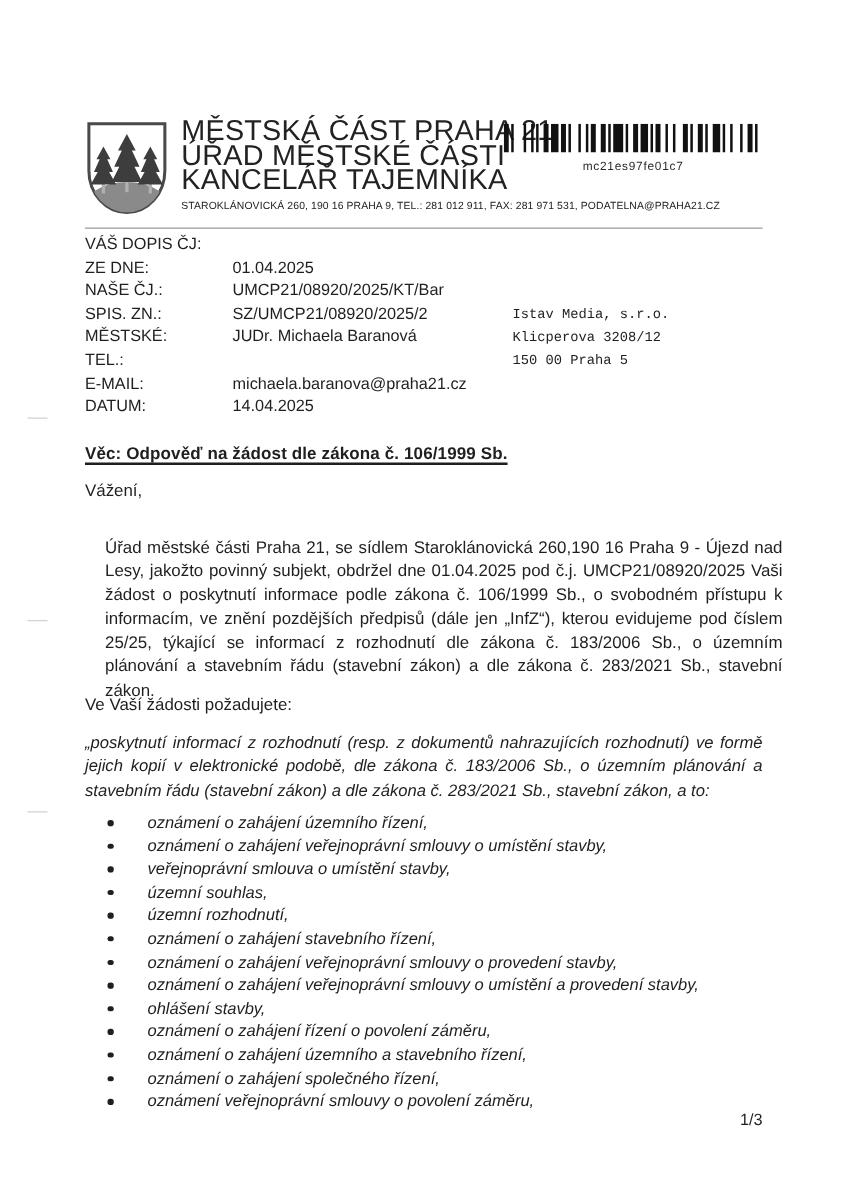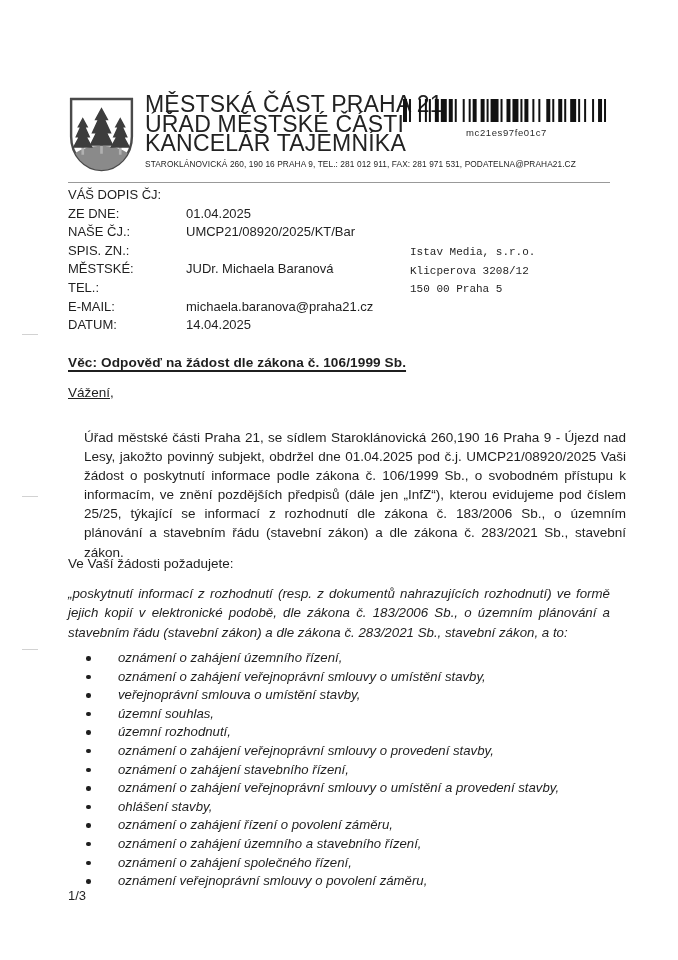--- a/index.html
+++ b/index.html
@@ -27,40 +27,40 @@
   .meta-value { }
   .recipient { position:absolute; left:342px; top:56px; font-size:11px; line-height:18.6px;font-family:Liberation Mono, monospace; }
   
   .subject {
     position:absolute; left:68px; top:355px;
     font-size:13.6px; font-weight:bold;
     text-decoration:underline; text-decoration-thickness:1.5px; text-underline-offset:3px;
     letter-spacing:0.1px;
     text-align:right;
   }
-  .salutation { position:absolute; left:68px; top:385px; font-size:13.5px;text-decoration:underline; }
+  .salutation { position:absolute; left:68px; top:385px; font-size:13.5px; }
   .para1 {
     position:absolute; left:68px; top:412px; width:542px;
     font-size:13.5px; line-height:19.1px; text-align:justify; margin:16px;
   }
   .request-intro { position:absolute; left:68px; top:556px; font-size:13.5px; }
   .quote {
     position:absolute; left:68px; top:584px; width:542px;
     font-size:13.3px; line-height:19.3px; font-style:italic; text-align:justify; margin:0;
   }
   .bullet-list { position:absolute; left:68px; top:649px; width:542px; margin:0; padding:0; list-style:none; }
   .bullet-item {
     position:relative; padding-left:50px;
     font-size:13.2px; line-height:18.6px; font-style:italic;
   }
   .bullet-item::before {
     content:""; position:absolute; left:18px; top:7px;
     width:4.5px; height:4.5px; border-radius:50%; background:#1f1f1f;
   }
-  .pageno { position:absolute; left:68px; right:68px; top:888px; text-align:left; font-size:13px; }
+  .pageno { position:absolute; left:68px; right:68px; top:888px; text-align:right; font-size:13px; }
   
   .fold-mark { position:absolute; left:22px; width:16px; height:1px; background:#d2d2d2; }
   .fold-1 { top:334px; } .fold-2 { top:496px; } .fold-3 { top:649px; }
 </style>
 </head>
 <body>
 
 <div class="page">
 
   <div class="letterhead">
@@ -137,20 +137,21 @@
         <div class="meta-row">
         <span class="meta-label">ZE DNE:</span>
         <span class="meta-value">01.04.2025</span>
       </div>
         <div class="meta-row">
         <span class="meta-label">NAŠE ČJ.:</span>
         <span class="meta-value">UMCP21/08920/2025/KT/Bar</span>
       </div>
         <div class="meta-row">
         <span class="meta-label">SPIS. ZN.:</span>
+        <span class="meta-value">SZ/UMCP21/08920/2025/2</span>
       </div>
         <div class="meta-row">
         <span class="meta-label">MĚSTSKÉ:</span>
         <span class="meta-value">JUDr. Michaela Baranová</span>
       </div>
         <div class="meta-row">
         <span class="meta-label">TEL.:</span>
         <span class="meta-value"></span>
       </div>
         <div class="meta-row">
@@ -173,22 +174,22 @@
   <div class="salutation">Vážení,</div>
   <p class="para1">Úřad městské části Praha 21, se sídlem Staroklánovická 260,190 16 Praha 9 - Újezd nad Lesy, jakožto povinný subjekt, obdržel dne 01.04.2025 pod č.j. UMCP21/08920/2025 Vaši žádost o poskytnutí informace podle zákona č. 106/1999 Sb., o svobodném přístupu k informacím, ve znění pozdějších předpisů (dále jen „InfZ“), kterou evidujeme pod číslem 25/25, týkající se informací z rozhodnutí dle zákona č. 183/2006 Sb., o územním plánování a stavebním řádu (stavební zákon) a dle zákona č. 283/2021 Sb., stavební zákon.</p>
   <div class="request-intro">Ve Vaší žádosti požadujete:</div>
   <p class="quote">„poskytnutí informací z rozhodnutí (resp. z dokumentů nahrazujících rozhodnutí) ve formě jejich kopií v elektronické podobě, dle zákona č. 183/2006 Sb., o územním plánování a stavebním řádu (stavební zákon) a dle zákona č. 283/2021 Sb., stavební zákon, a to:</p>
   <ul class="bullet-list">
       <li class="bullet-item">oznámení o zahájení územního řízení,</li>
       <li class="bullet-item">oznámení o zahájení veřejnoprávní smlouvy o umístění stavby,</li>
       <li class="bullet-item">veřejnoprávní smlouva o umístění stavby,</li>
       <li class="bullet-item">územní souhlas,</li>
       <li class="bullet-item">územní rozhodnutí,</li>
+      <li class="bullet-item">oznámení o zahájení stavebního řízení,</li>
       <li class="bullet-item">oznámení o zahájení veřejnoprávní smlouvy o provedení stavby,</li>
-      <li class="bullet-item">oznámení o zahájení stavebního řízení,</li>
       <li class="bullet-item">oznámení o zahájení veřejnoprávní smlouvy o umístění a provedení stavby,</li>
       <li class="bullet-item">ohlášení stavby,</li>
       <li class="bullet-item">oznámení o zahájení řízení o povolení záměru,</li>
       <li class="bullet-item">oznámení o zahájení územního a stavebního řízení,</li>
       <li class="bullet-item">oznámení o zahájení společného řízení,</li>
       <li class="bullet-item">oznámení veřejnoprávní smlouvy o povolení záměru,</li>
     </ul>
 
   <div class="pageno">1/3</div>
 

